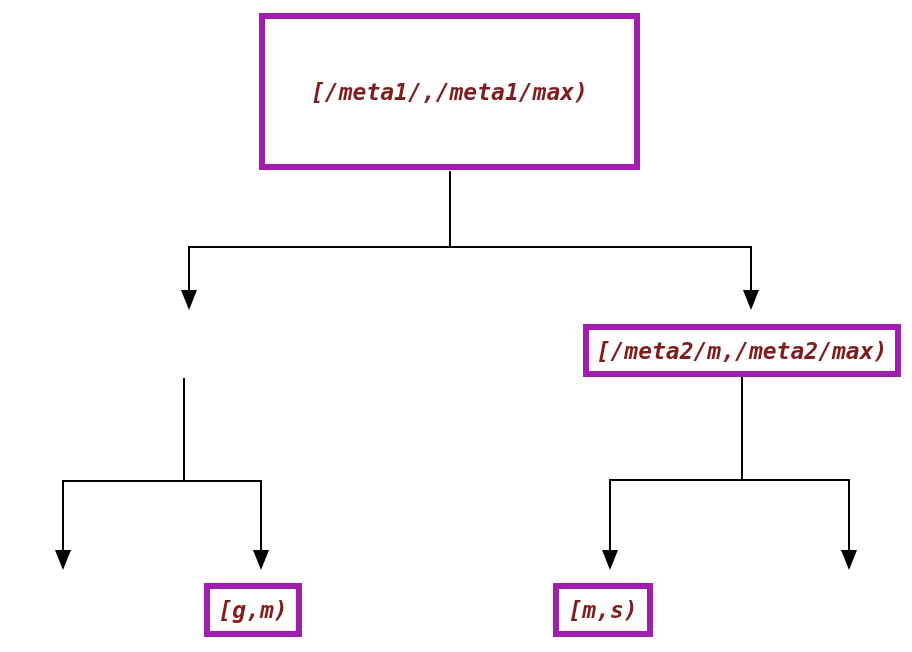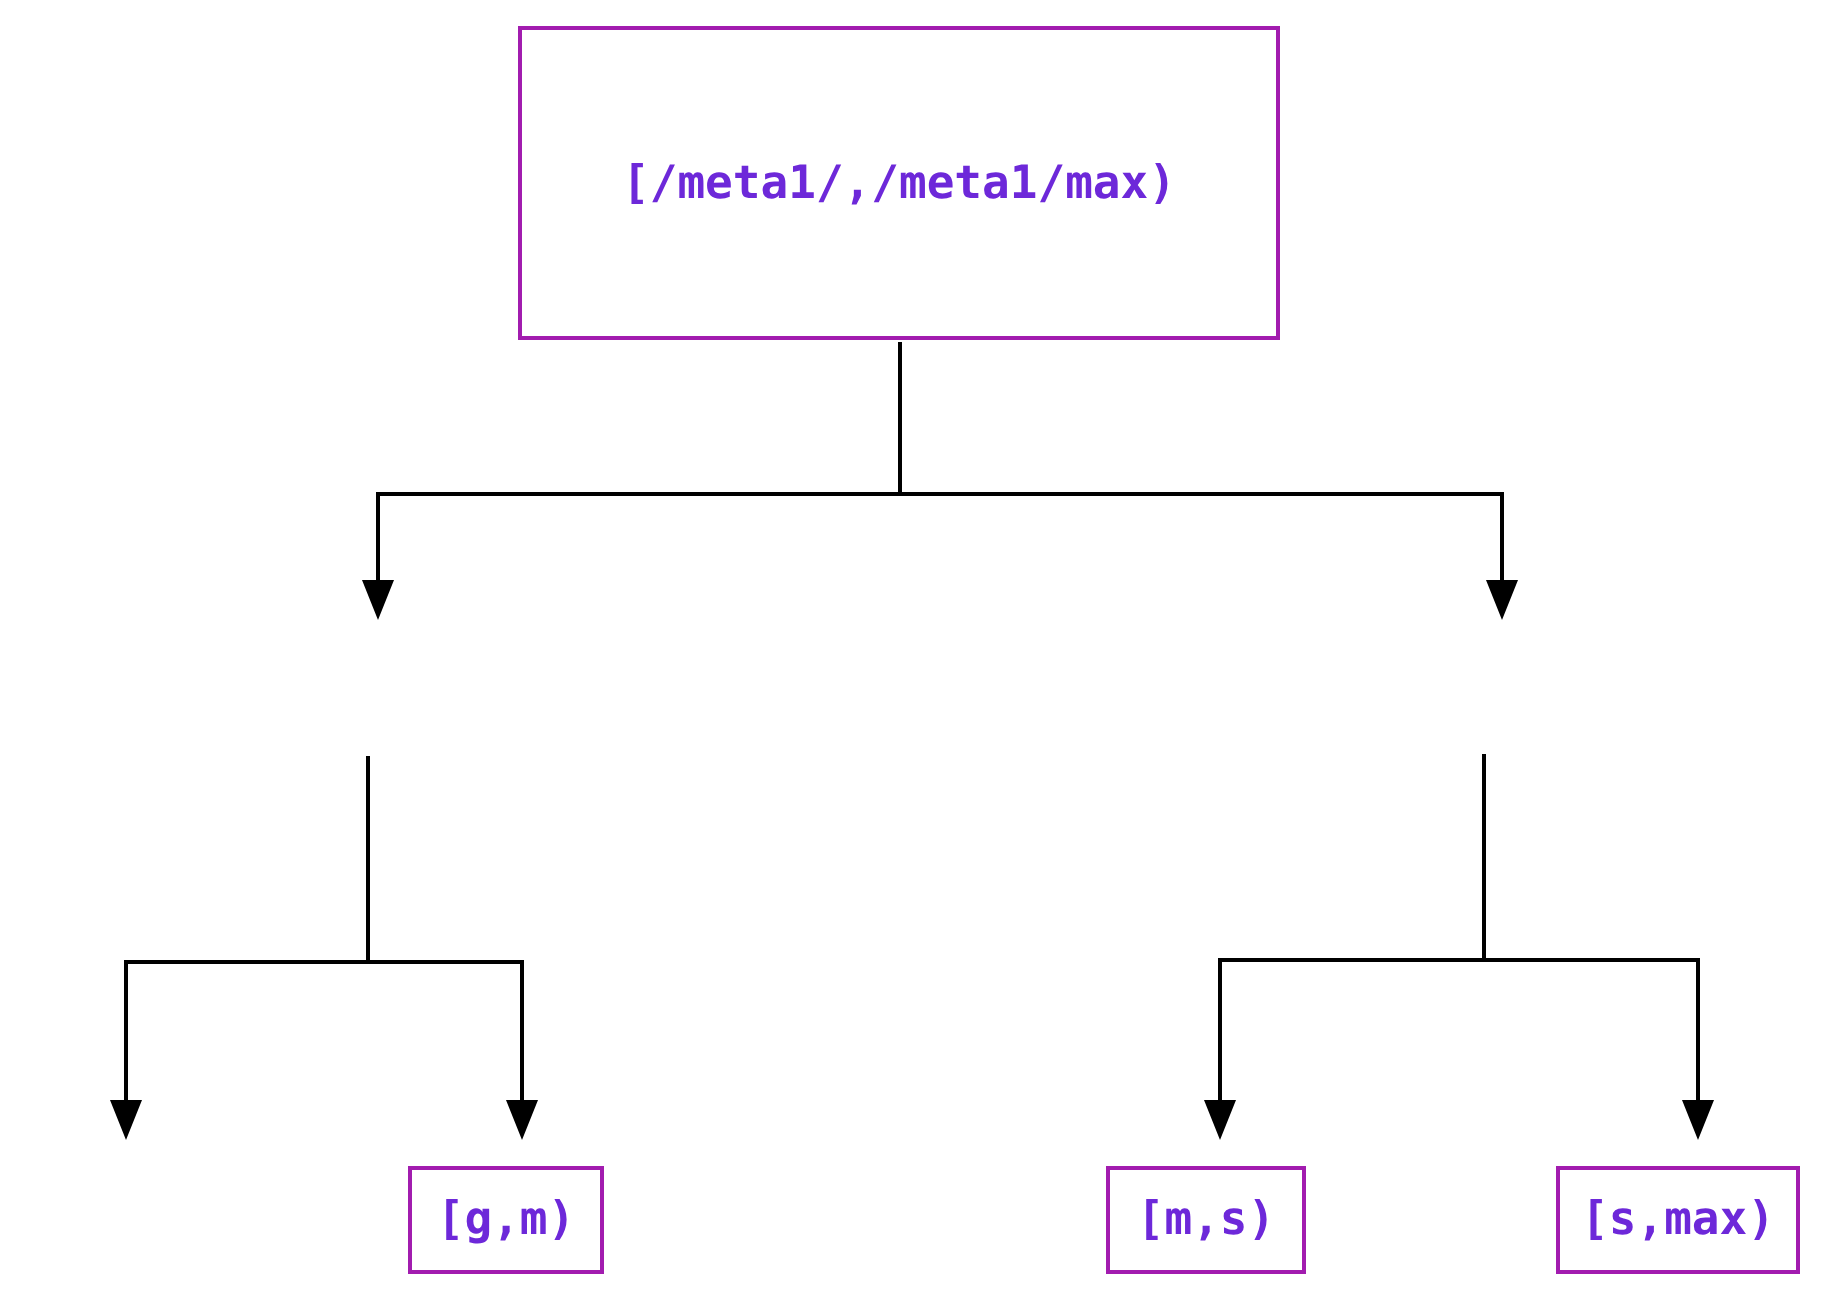--- a/index.html
+++ b/index.html
@@ -27,30 +27,31 @@
     stroke: #000000;
     stroke-width: 2;
   }
   .arrowhead {
     fill: #000000;
     stroke: none;
   }
   .node {
     position: absolute;
     box-sizing: border-box;
-    border: 2px solid #a21caf;
+    border: 6px solid #a21caf;
     background: #ffffff;
     display: flex;
     align-items: center;
     justify-content: center;
     font-family: "DejaVu Sans Mono", monospace;
     font-weight: bold;
     font-size: 23px;
-    color: #6d28d9;
+    color: #7f1d1d;
     white-space: nowrap;
+    font-style: italic;
   }
   .node-root      { left: 259px; top: 13px;  width: 381px; height: 157px; }
   .node-l2-left   { left: 23px;  top: 325px; width: 322px; height: 53px;  }
   .node-l2-right  { left: 583px; top: 324px; width: 318px; height: 53px;  }
   .node-leaf-ag   { left: 8px;   top: 583px; width: 98px;  height: 54px;  }
   .node-leaf-gm   { left: 204px; top: 583px; width: 98px;  height: 54px;  }
   .node-leaf-ms   { left: 553px; top: 583px; width: 100px; height: 54px;  }
   .node-leaf-smax { left: 778px; top: 583px; width: 122px; height: 54px;  }
 </style>
 </head>
@@ -75,27 +76,27 @@
     <path class="ln" d="M610 551 V480 H849 V551"></path>
     <path class="arrowhead" d="M602 550 L618 550 L610 570 Z"></path>
     <path class="arrowhead" d="M841 550 L857 550 L849 570 Z"></path>
   </svg>
 
   <div class="node node-root">
     <span>[/meta1/,/meta1/max)</span>
   </div>
 
 
+  <div class="node node-l2-right">
+    <span>[/meta2/m,/meta2/max)</span>
+  </div>
 
 
   <div class="node node-leaf-gm">
     <span>[g,m)</span>
   </div>
 
   <div class="node node-leaf-ms">
     <span>[m,s)</span>
   </div>
 
-  <div class="node node-leaf-smax">
-    <span>[s,max)</span>
-  </div>
 
 </div>
 
 </body></html>

